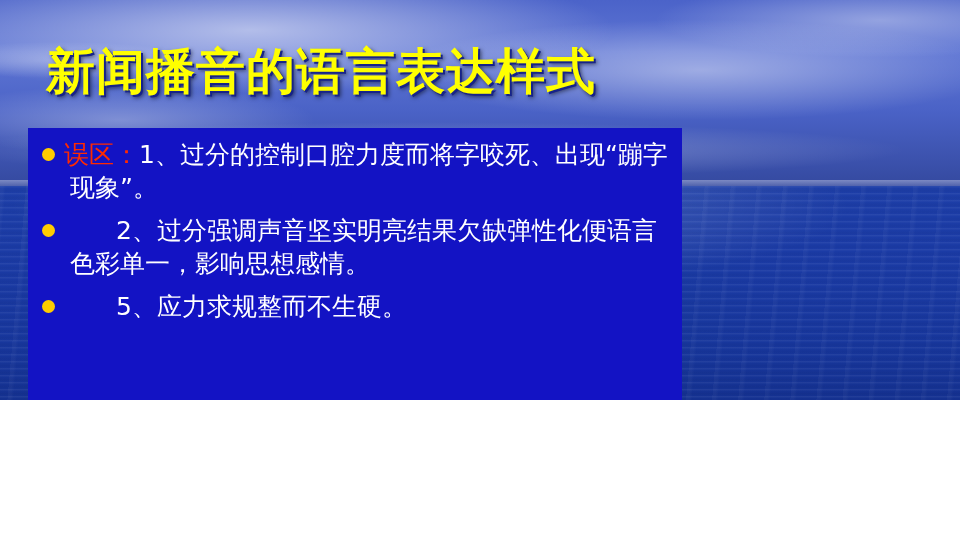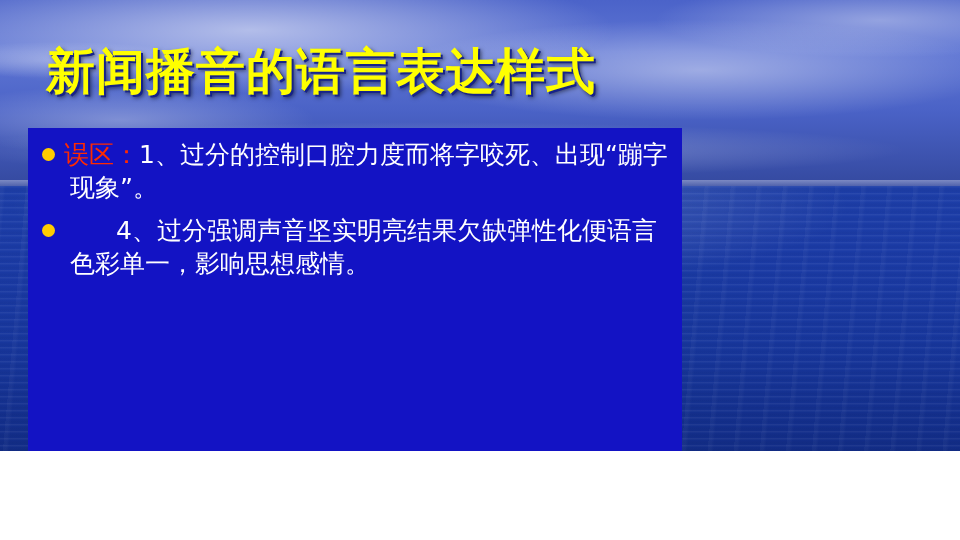--- a/index.html
+++ b/index.html
@@ -8,21 +8,21 @@
   }
   body {
     width: 960px;
     height: 540px;
     overflow: hidden;
     font-family: "DejaVu Sans", "Liberation Sans", sans-serif;
   }
   .slide {
     position: relative;
     width: 960px;
-    height: 451px;
+    height: 400px;
     overflow: hidden;
     background: #1c2f9e;
   }
   
   .bg-sky {
     position: absolute;
     left: 0; top: 0;
     width: 960px;
     height: 186px;
     background:
@@ -161,19 +161,23 @@
 
       <div class="bullet-item">
         <span class="dot"></span>
         <span class="bullet-text"><span class="lead-red">误区：</span><span>1、过分的控制口腔力度而将字咬死、出现“蹦字现象”。</span></span>
       </div>
 
 
 
       <div class="bullet-item">
         <span class="dot"></span>
-        <span class="bullet-text"><span class="indent-space"></span><span>4、过分强调声音坚实明亮结果欠缺弹性化便语言色彩单一，影响思想感情。</span></span>
+        <span class="bullet-text"><span class="indent-space"></span><span>2、过分强调声音坚实明亮结果欠缺弹性化便语言色彩单一，影响思想感情。</span></span>
       </div>
 
+      <div class="bullet-item">
+        <span class="dot"></span>
+        <span class="bullet-text"><span class="indent-space"></span><span>5、应力求规整而不生硬。</span></span>
+      </div>
 
     </div>
   </div>
 </div>
 
 </body></html>

